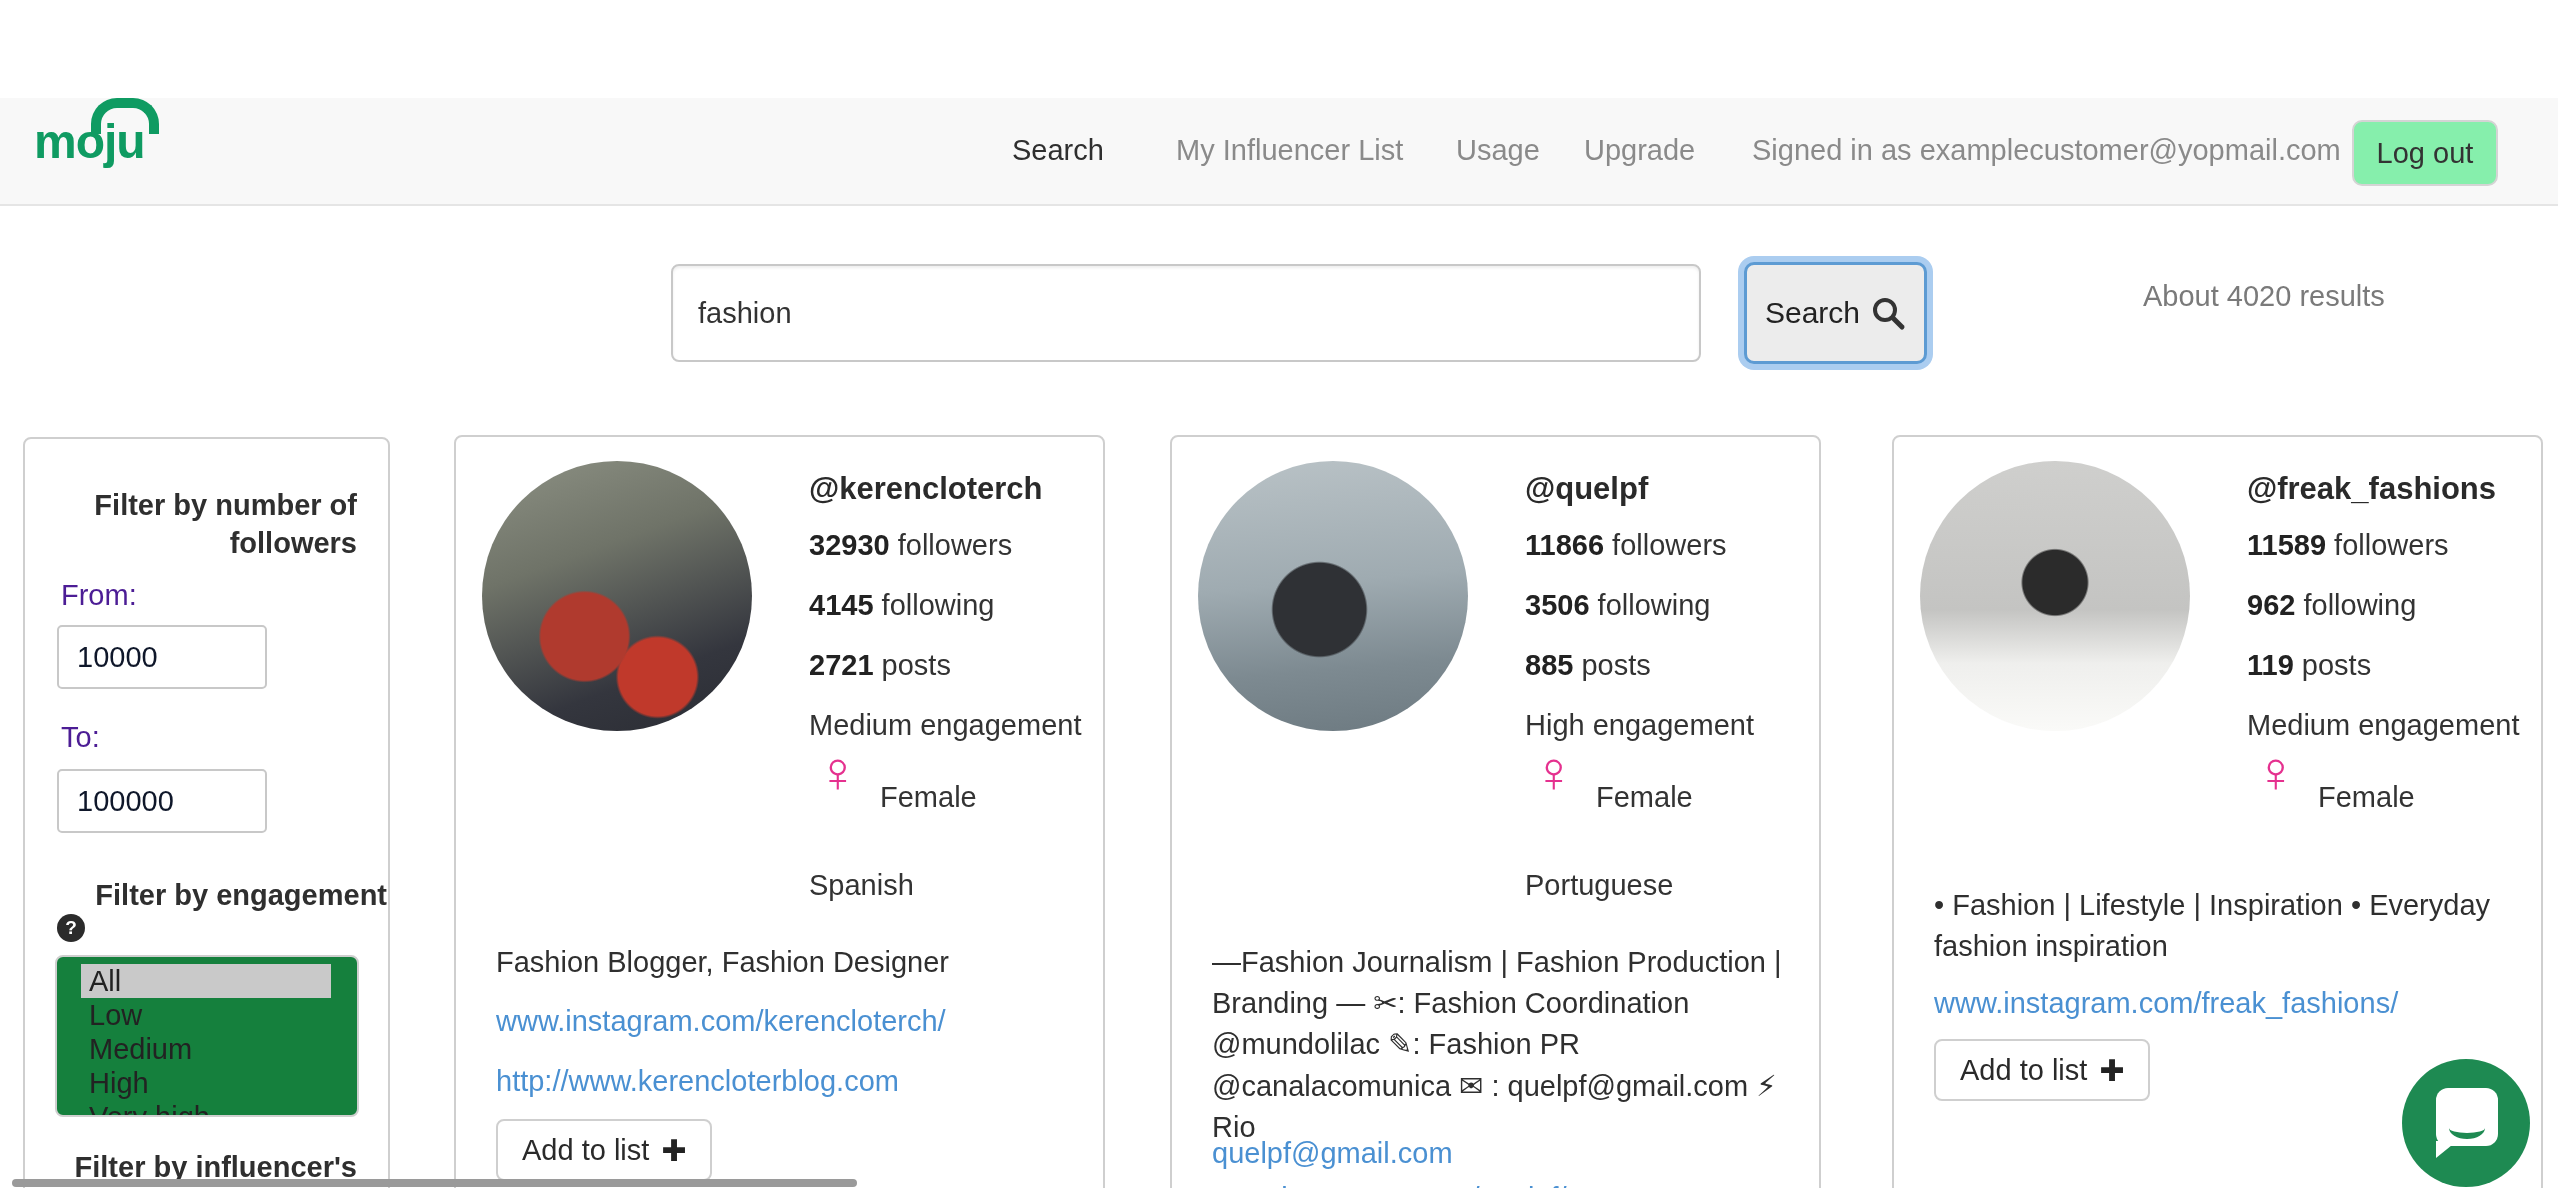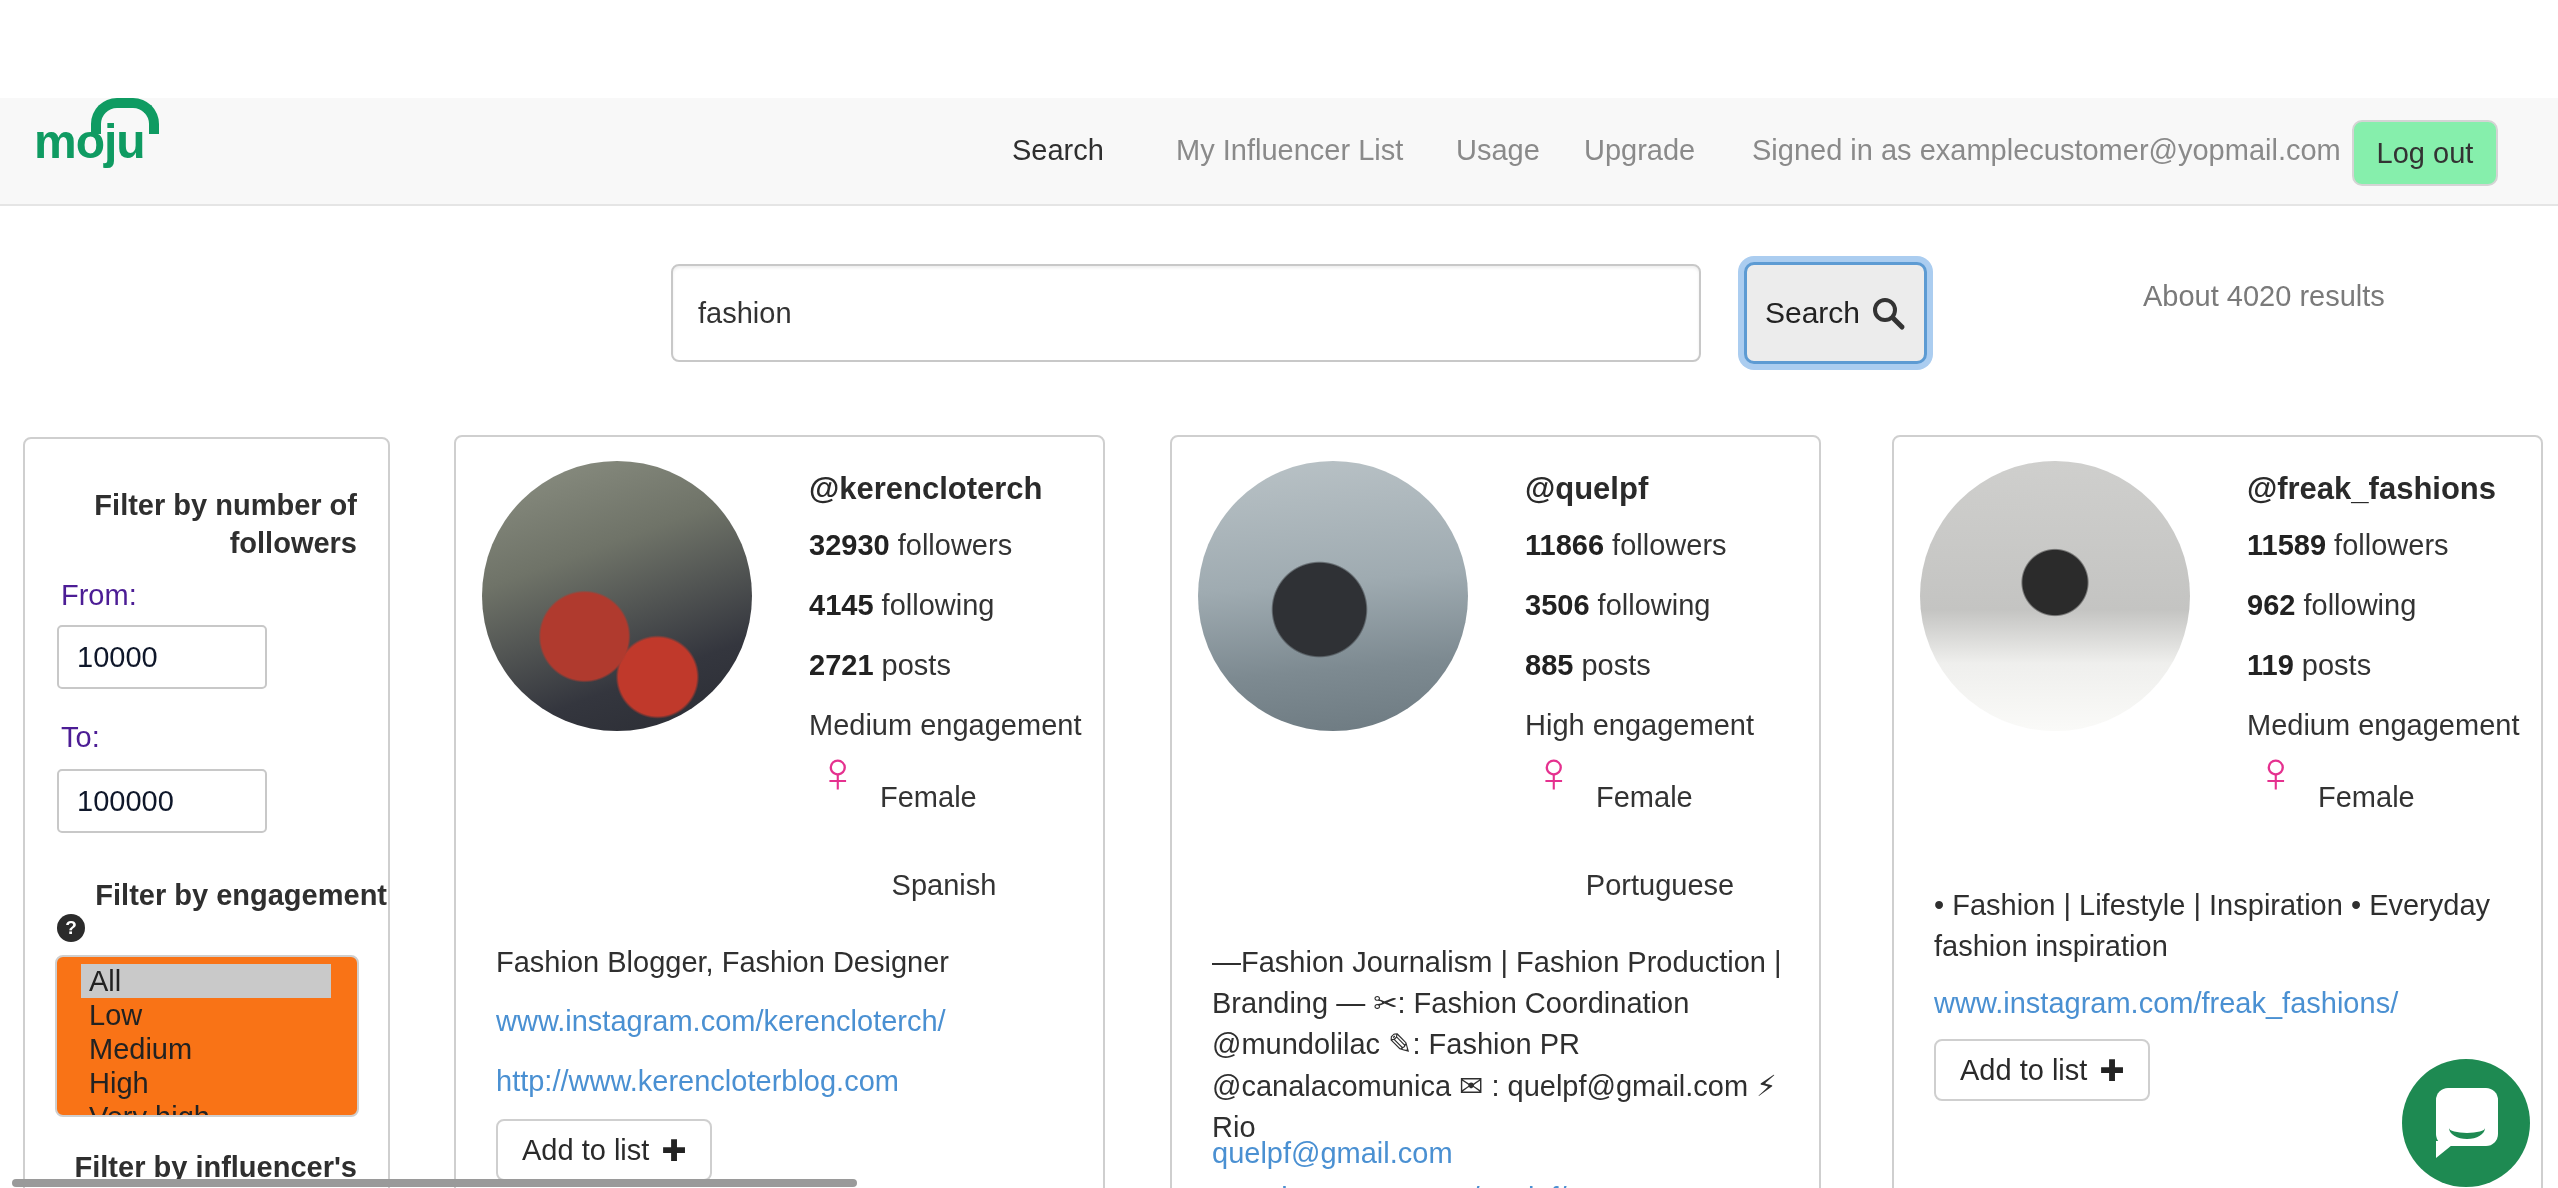--- a/index.html
+++ b/index.html
@@ -25,35 +25,35 @@
   .results-count{position:absolute;left:2143px;top:280px;font-size:29px;color:#7a7a7a;}
   
   .panel{position:absolute;left:23px;top:437px;width:367px;height:900px;background:#fff;border:2px solid #cfcfcf;border-radius:8px;box-sizing:border-box;}
   .panel .ftitle{position:absolute;left:32px;font-size:29px;font-weight:bold;color:#2f2f2f;line-height:1.3;text-align:right;}
   .panel .flabel{position:absolute;left:36px;font-size:29px;color:#4c1d95;}
   .panel .finput{position:absolute;left:32px;width:210px;height:64px;border:2px solid #c8c8c8;border-radius:5px;box-sizing:border-box;
     font-size:29px;color:#0f172a;padding:0 0 0 18px;font-family:inherit;}
   .help-icon{position:absolute;left:32px;top:475px;width:28px;height:28px;border-radius:50%;background:#2b2b2b;color:#fff;
     font-size:19px;font-weight:bold;display:flex;align-items:center;justify-content:center;cursor:pointer;}
   .listbox{position:absolute;left:30px;top:516px;width:304px;height:162px;border:2px solid #cfcfcf;border-radius:8px;
-    box-sizing:border-box;overflow:hidden;padding-top:7px;background:#f97316;}
+    box-sizing:border-box;overflow:hidden;padding-top:7px;background:#15803d;}
   .opt{margin:0 26px 0 24px;height:34px;line-height:34px;font-size:29px;color:#222;padding-left:8px;cursor:pointer;}
   .opt.selected{background:#c9c9c9;}
   
   .card{position:absolute;top:435px;width:651px;background:#fff;border:2px solid #cfcfcf;border-radius:8px;box-sizing:border-box;}
   .photo{position:absolute;left:26px;top:24px;width:270px;height:270px;border-radius:50%;}
   .photo1{background:radial-gradient(circle at 38% 65%,#b03a2e 0 18%,transparent 19%),radial-gradient(circle at 65% 80%,#c0392b 0 14%,transparent 15%),linear-gradient(160deg,#8d9184 0%,#6f7368 35%,#34363e 75%,#2a2c33 100%);}
   .photo2{background:radial-gradient(circle at 45% 55%,#2f3135 0 22%,transparent 23%),linear-gradient(175deg,#b9c2c6 0%,#9fabb1 45%,#7d8a91 75%,#6d7a81 100%);}
   .photo3{background:radial-gradient(circle at 50% 45%,#2b2b2b 0 16%,transparent 17%),linear-gradient(180deg,#cfcfcd 0%,#c4c4c2 55%,#efefed 75%,#fafaf8 100%);}
   .uname{position:absolute;left:353px;top:34px;font-size:31px;font-weight:bold;color:#2a2a2a;}
   .stat{position:absolute;left:353px;font-size:29px;color:#333;}
   .stat b{color:#222;}
   .gender-icon{position:absolute;left:360px;top:306px;font-size:58px;font-weight:bold;color:#e5318f;line-height:1;}
   .gender-label{position:absolute;left:424px;top:344px;font-size:29px;color:#333;}
-  .lang{position:absolute;left:353px;top:432px;width:270px;text-align:center;font-size:29px;color:#333;}
+  .lang{position:absolute;left:353px;top:432px;width:270px;font-size:29px;color:#333;}
   .bio{position:absolute;left:40px;width:585px;font-size:29px;line-height:1.42;color:#2f2f2f;}
   .clink{position:absolute;left:40px;font-size:29px;color:#4a90d2;text-decoration:none;cursor:pointer;white-space:nowrap;}
   .add-btn{position:absolute;left:40px;height:62px;padding:0 24px;background:#fff;border:2px solid #cfcfcf;border-radius:8px;
     display:flex;align-items:center;gap:12px;font-size:29px;color:#2a2a2a;cursor:pointer;font-family:inherit;}
   .plus{font-size:30px;font-weight:bold;color:#222;}
   
   .hscroll-thumb{position:absolute;left:12px;top:1179px;width:845px;height:8px;background:#9a9a9a;border-radius:4px;}
   .chat-bubble{position:absolute;left:2402px;top:1059px;width:128px;height:128px;border-radius:50%;background:#1e8a52;cursor:pointer;}
   .chat-box{position:absolute;left:34px;top:29px;width:62px;height:58px;background:#fff;border-radius:12px;}
   .chat-tail{position:absolute;left:34px;top:82px;width:0;height:0;border-top:17px solid #fff;border-right:21px solid transparent;}

